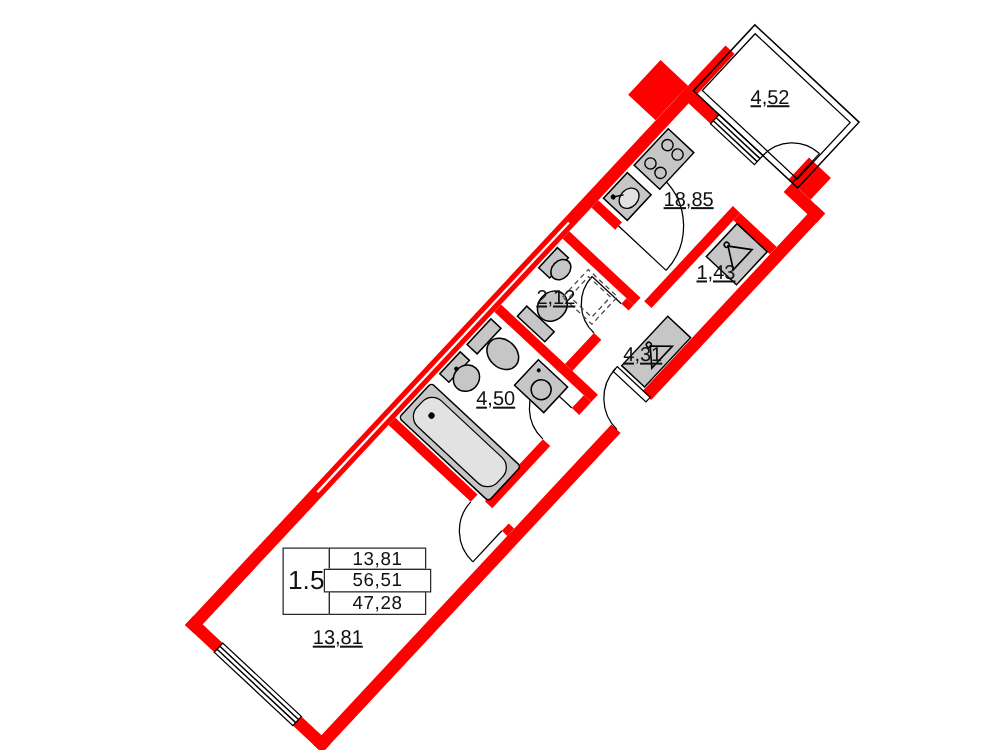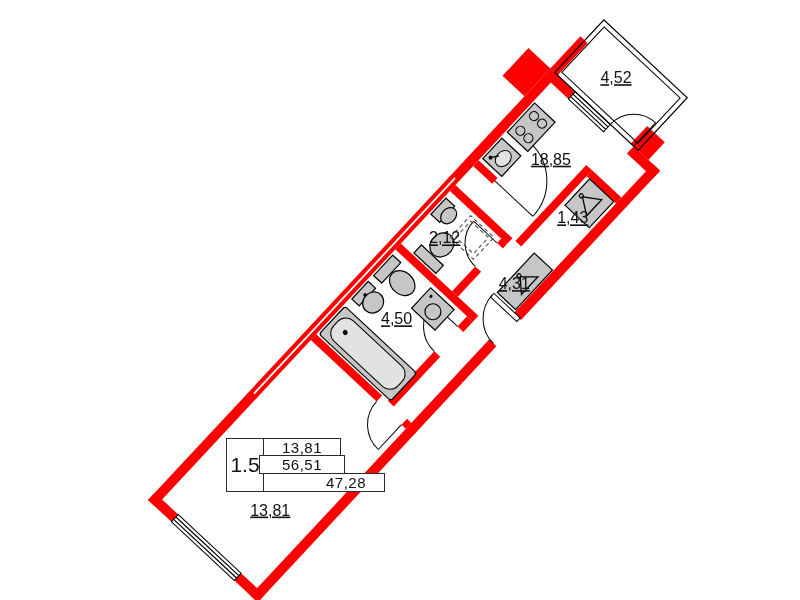--- a/index.html
+++ b/index.html
@@ -168,16 +168,16 @@
     <text class="roomlabel" transform="rotate(47,492,122)" x="492" y="122">1,43</text>
     <text class="roomlabel" transform="rotate(47,520,66)" x="520" y="66">18,85</text>
     <text class="roomlabel" transform="rotate(47,624,58)" x="624" y="58">4,52</text>
   </g>
 </svg>
 
 <div class="spec">
   <div class="cell big" style="left:226px;top:438px;width:36px;height:52px;">1.5</div>
   <div class="cell num" style="left:263px;top:438px;width:76px;height:16px;">13,81</div>
   <div class="cell num" style="left:259px;top:455px;width:84px;height:17px;">56,51</div>
-  <div class="cell num" style="left:263px;top:473px;width:76px;height:17px;padding-left:44px;">47,28</div>
+  <div class="cell num" style="left:263px;top:473px;width:76px;height:17px;">47,28</div>
 </div>
 
 </div>
 
 </body></html>

